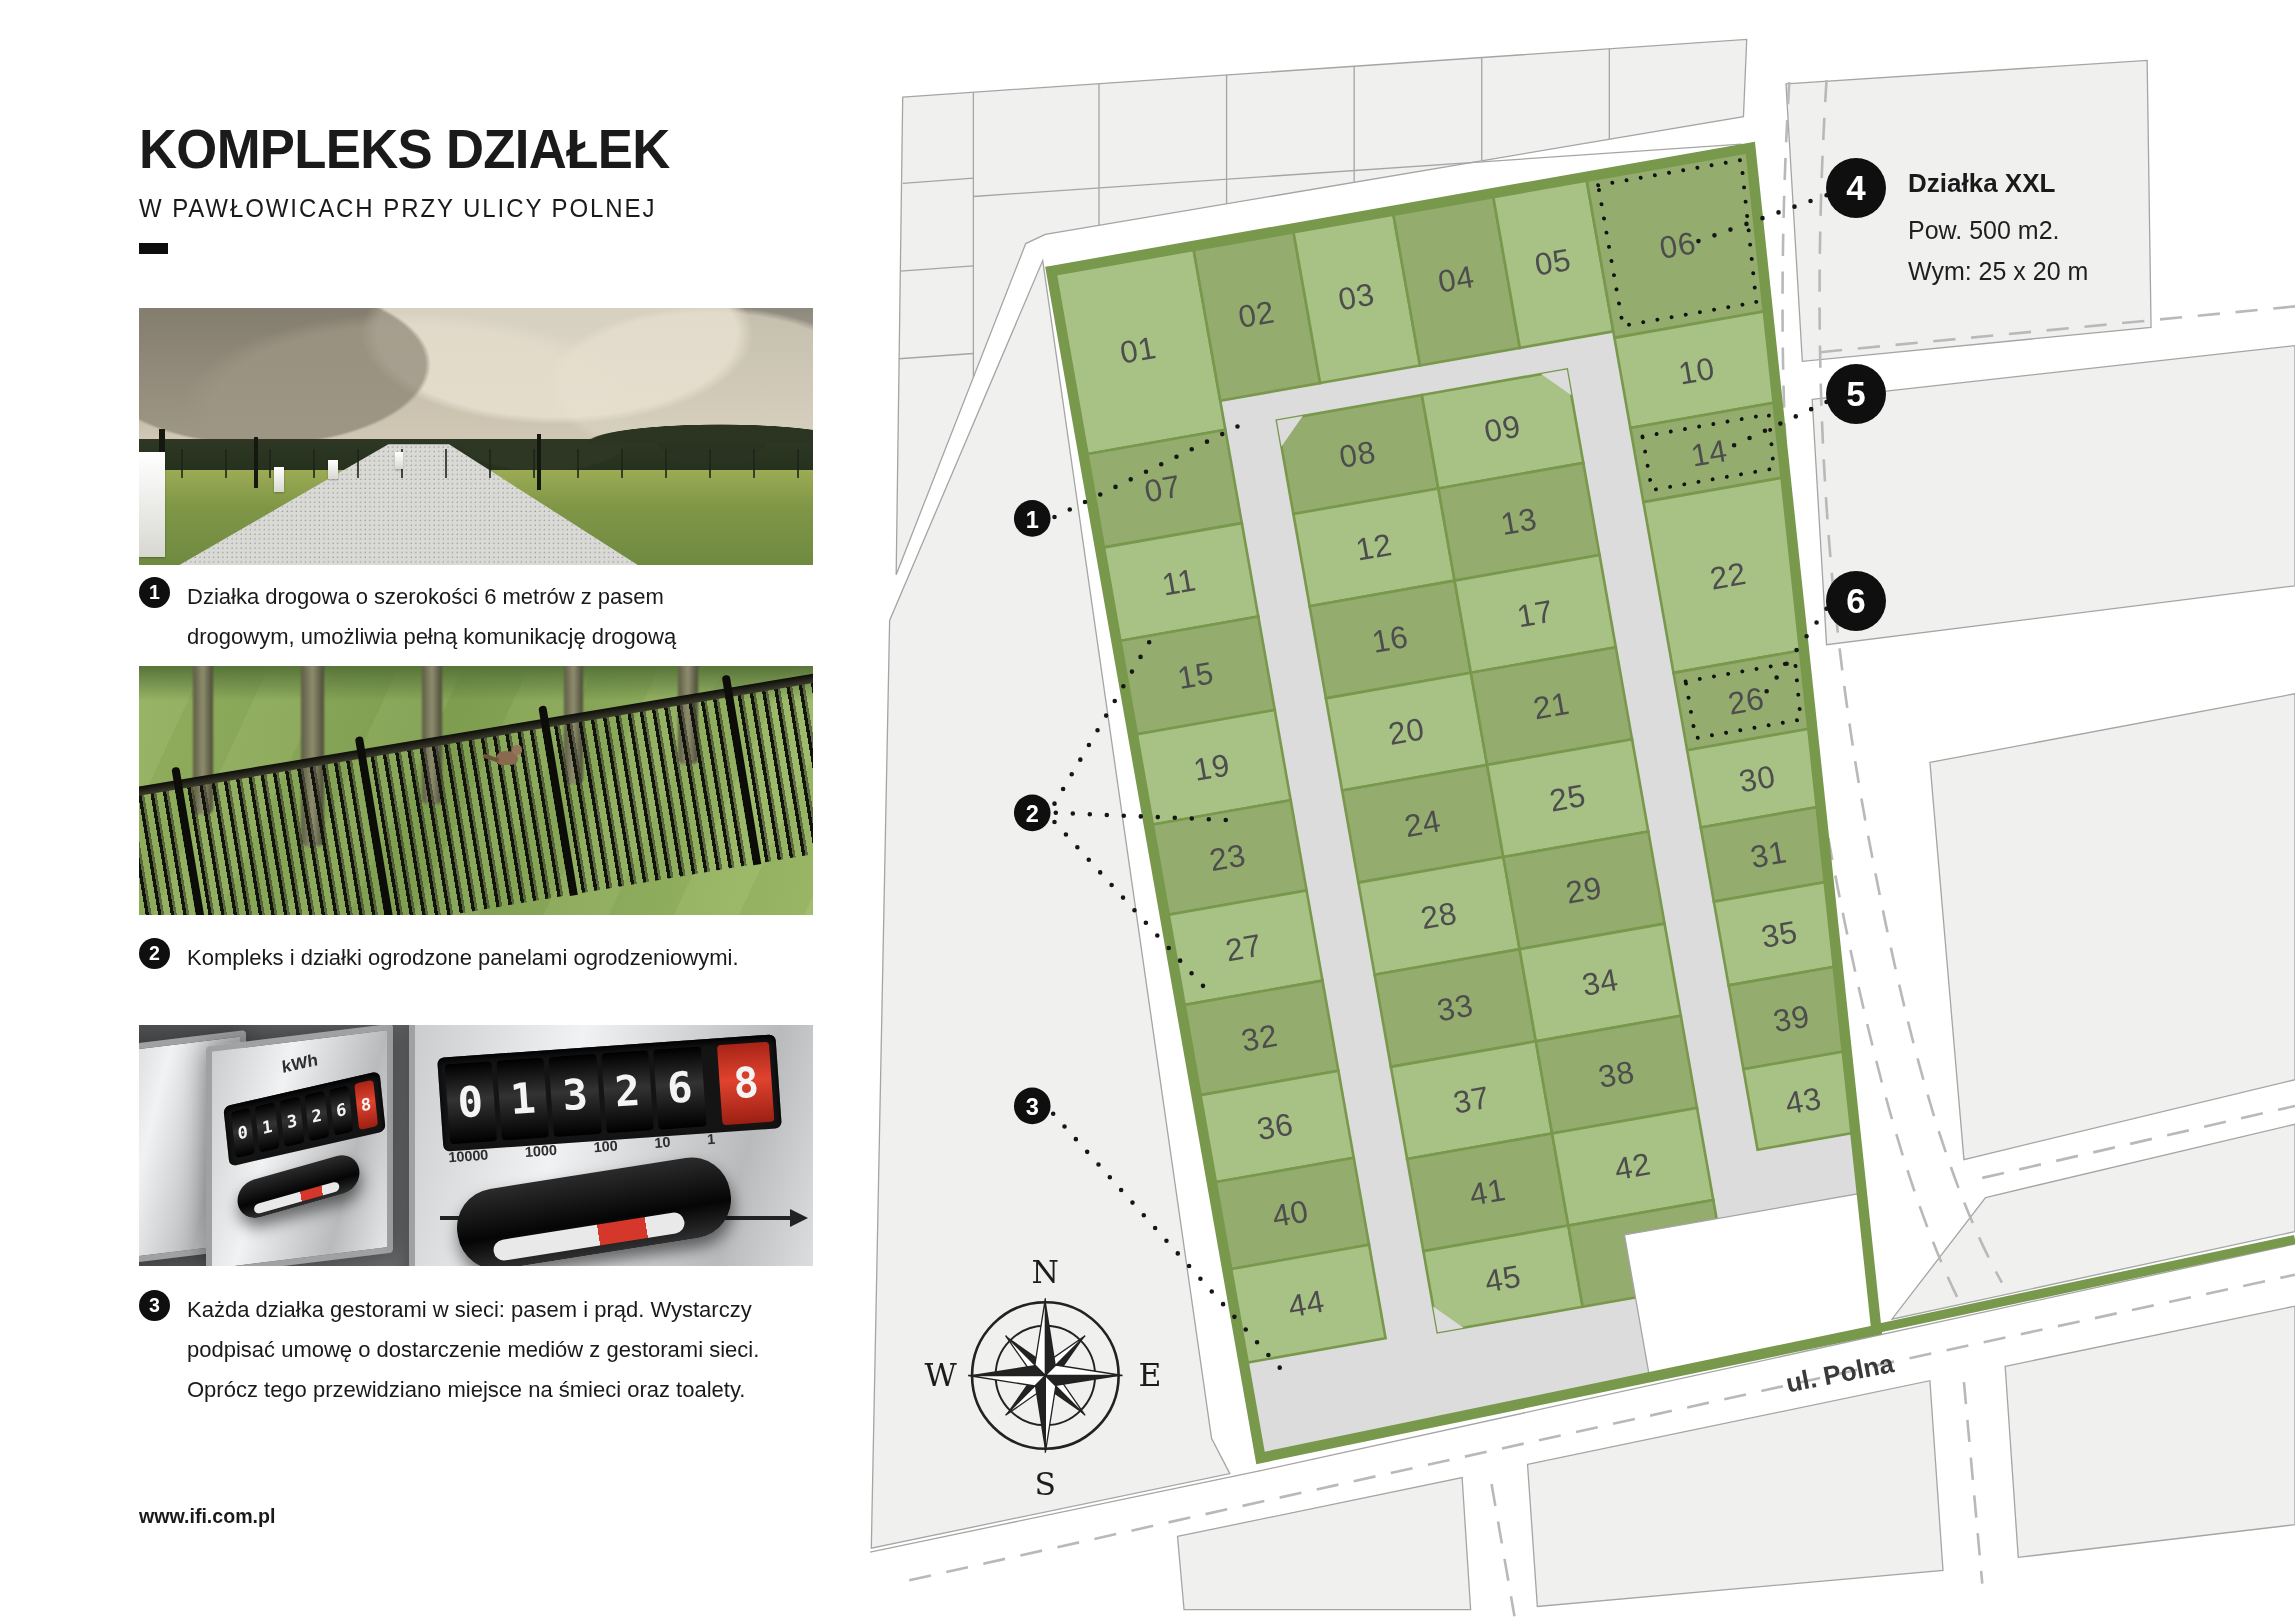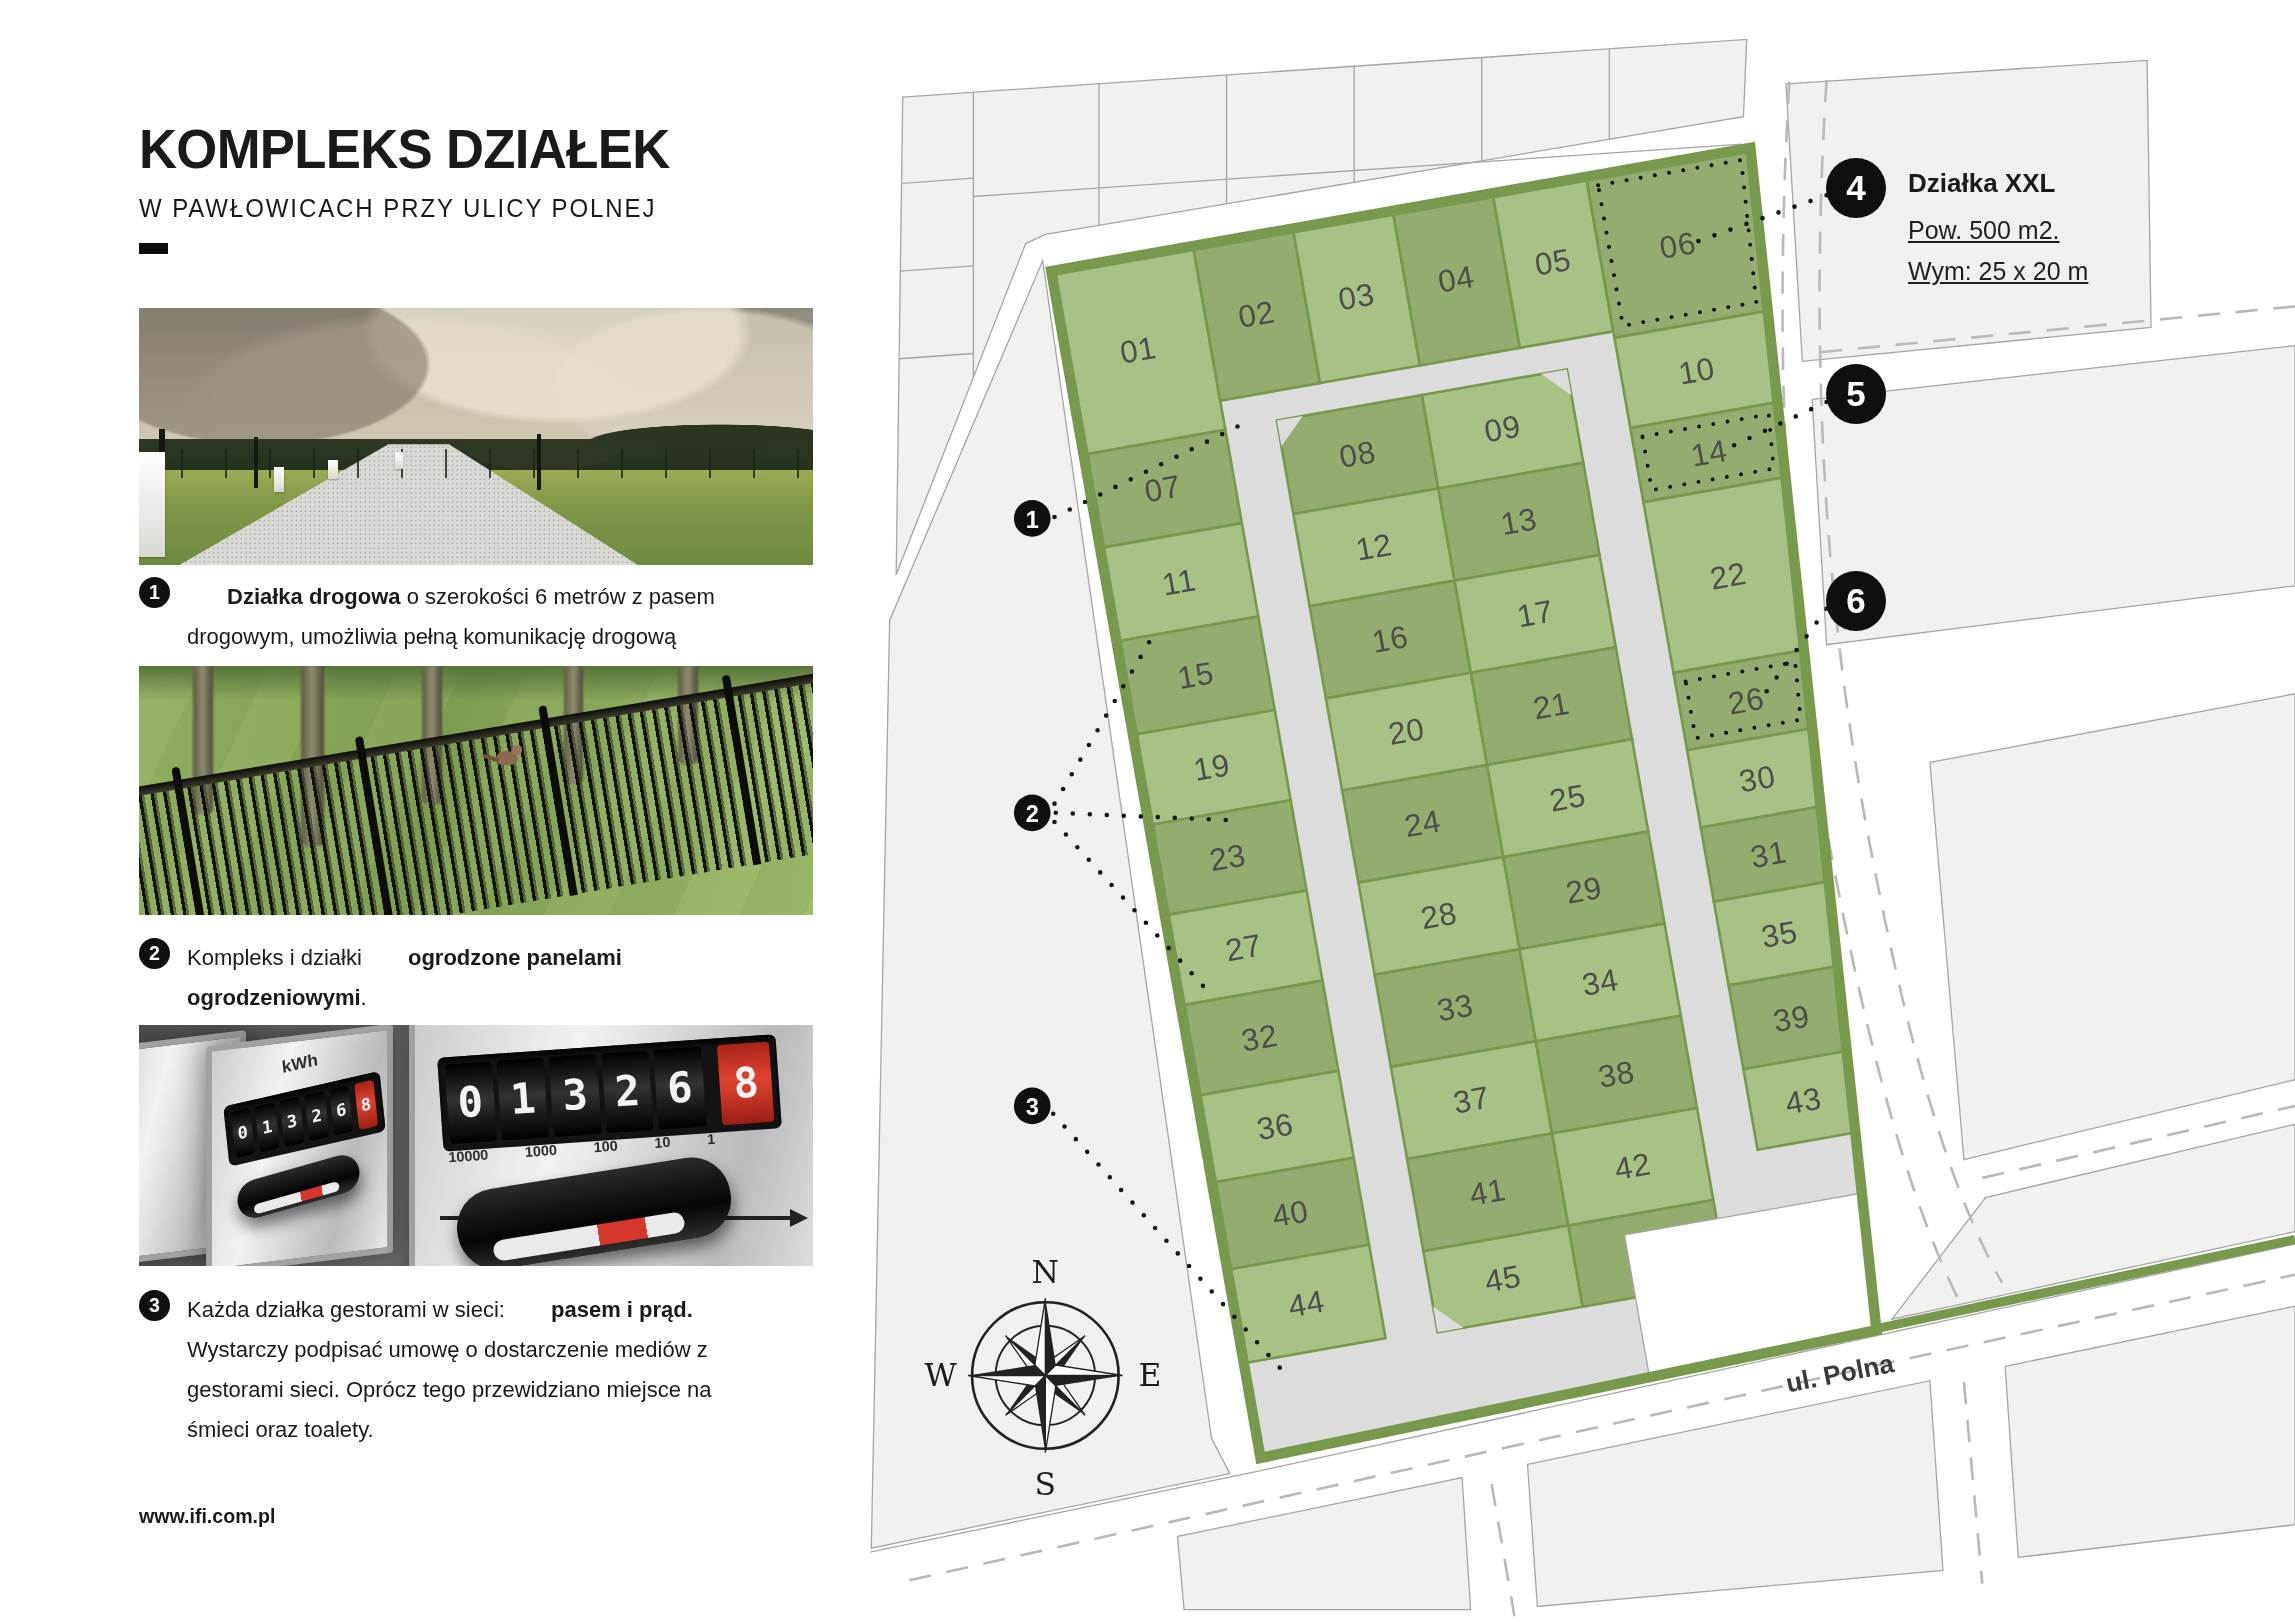--- a/index.html
+++ b/index.html
@@ -7,27 +7,27 @@
   .abs{position:absolute;}
   
   #title{left:139px;top:116px;font-size:56px;font-weight:700;letter-spacing:-0.7px;transform:scaleX(.94);transform-origin:left top;white-space:nowrap;}
   #subtitle{left:139px;top:194px;font-size:25px;letter-spacing:2px;transform:scaleX(.96);transform-origin:left top;white-space:nowrap;}
   #title-dash{left:139px;top:243px;width:29px;height:11px;background:#0d0d0d;}
   .photo{left:139px;width:674px;overflow:hidden;background:#888;}
   .caption{left:139px;display:flex;gap:17px;font-size:22px;line-height:1.82;}
   .badge{background:#0f0f0f;border-radius:50%;color:#fff;display:flex;align-items:center;justify-content:center;font-weight:700;flex:none;}
   .badge.small{width:31px;height:31px;font-size:19.6px;}
   .caption .txt{width:576px;}
-  b{font-weight:700;margin-left:40px;}
+  b{font-weight:400;}
   #footer-url{left:139px;top:1505px;font-size:19.6px;font-weight:700;}
   
   .legend-item{left:1826px;width:406px;display:flex;gap:22px;z-index:5;}
   .badge.big{width:60px;height:60px;font-size:35px;}
   .legend-item .lt .t{font-size:26px;font-weight:700;line-height:1.0;margin:11.8px 0 14.4px;}
-  .legend-item .lt .l{font-size:25px;line-height:1.65;color:#1f1f1f;text-decoration:underline;}
+  .legend-item .lt .l{font-size:25px;line-height:1.65;color:#1f1f1f;}
   
   .p1-sky{position:absolute;inset:0;background:
     radial-gradient(275px 131px at 18% 22%,#7e766699 0 60%,transparent 62%),
     radial-gradient(327px 151px at 62% 10%,#e9e2d2cc 0 55%,transparent 60%),
     radial-gradient(275px 131px at 85% 30%,#d9d2c0bb 0 55%,transparent 60%),
     radial-gradient(393px 170px at 40% 40%,#cfc7b4bb 0 50%,transparent 58%),
     linear-gradient(#8d897d,#c9c1ae 45%,#ded7c6 62%);}
   .p1-trees{position:absolute;left:0;right:0;top:51%;height:14%;background:
     radial-gradient(92px 39px at 85% 0%,#2a3321 0 60%,transparent 62%),
     radial-gradient(131px 46px at 60% 10%,#2d3723 0 60%,transparent 63%),

